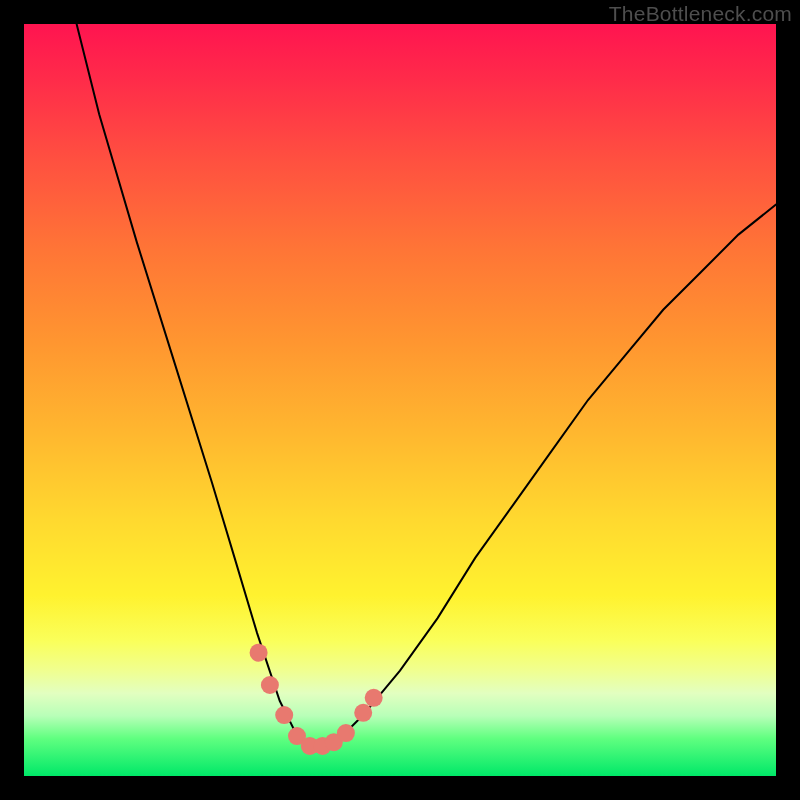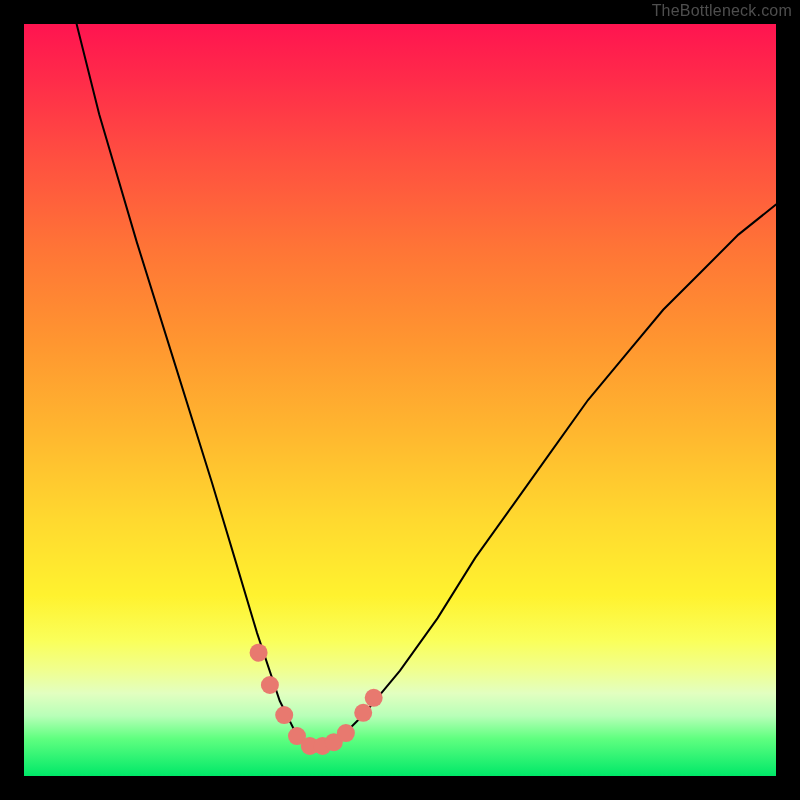--- a/index.html
+++ b/index.html
@@ -30,21 +30,21 @@
       #f0ff90 86%,
       #e2ffc0 89%,
       #b8ffb8 92%,
       #60ff80 95%,
       #00e868 100%);
   }
   .watermark {
     position: absolute;
     top: 2px;
     right: 8px;
-    font-size: 16px;
+    font-size: 21px;
     font-weight: 500;
     color: #4e4e4e;
     letter-spacing: 0.2px;
     user-select: none;
   }
   svg.curve {
     position: absolute;
     left: 0;
     top: 0;
     width: 752px;

